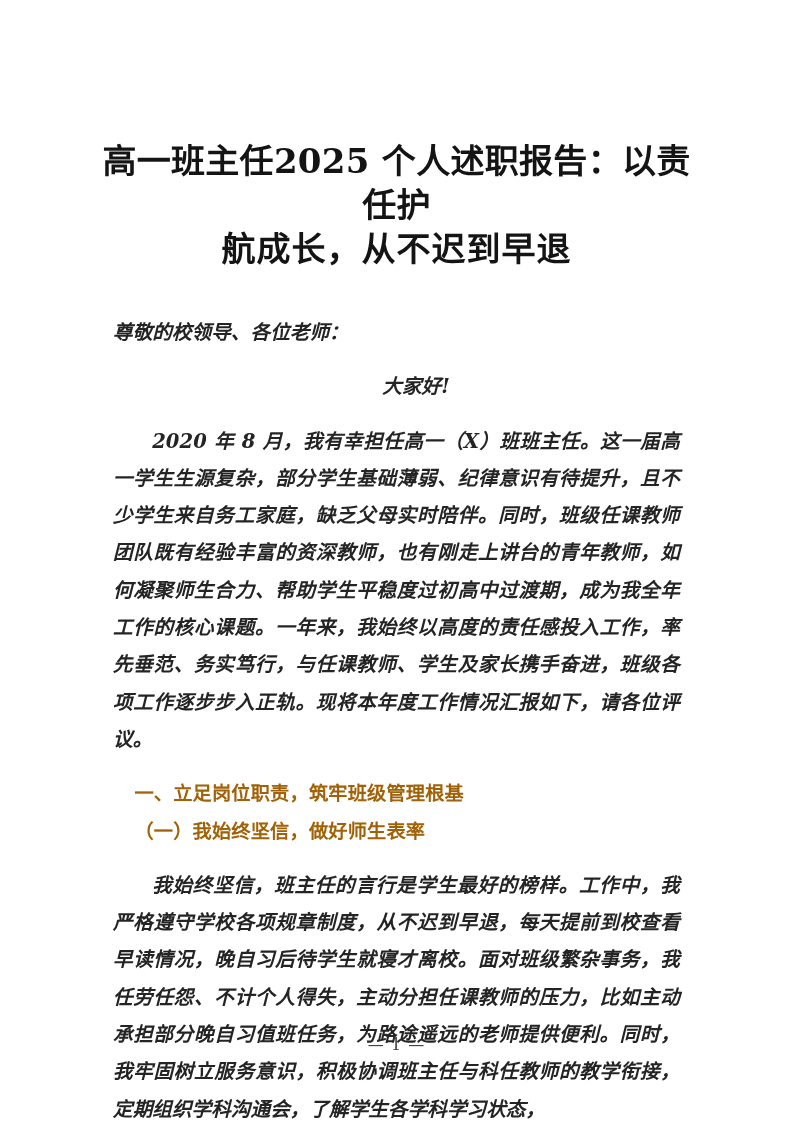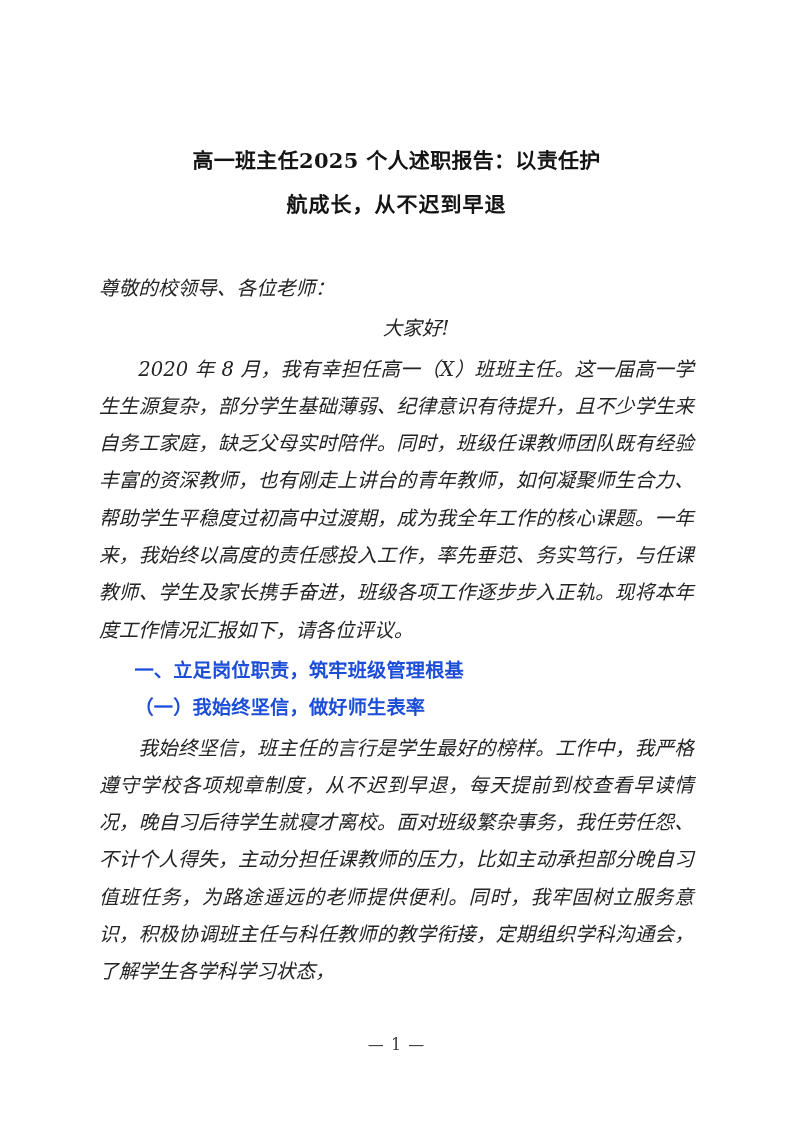--- a/index.html
+++ b/index.html
@@ -32,48 +32,48 @@
     width: 601px;
   }
 
   
   .doc-title {
     margin: 0;
     padding: 0;
     padding-top: 139px;
     font-family: "DejaVu Serif", "Liberation Serif", serif;
     font-weight: 700;
-    font-size: 21px;
+    font-size: 34px;
     line-height: 44px;
     text-align: center;
     letter-spacing: 0.3px;
     color: #141414;
     text-rendering: optimizeLegibility;
   }
   .doc-title .title-line {
     display: block;
   }
   .doc-title .title-line-2 {
     letter-spacing: 1px;
   }
 
   
   .salutation,
   .para,
   .greeting {
-    margin: 3px;
+    margin: 17px;
     font-family: "DejaVu Serif", "Liberation Serif", serif;
     font-size: 19.6px;
     line-height: 37.3px;
     color: #242424;
     text-align: justify;
     text-justify: inter-ideograph;
     letter-spacing: 0.05px;
     font-style: italic;
-    font-weight: 400;
+    font-weight: 700;
   }
 
   .salutation {
     margin-top: 43px;
     text-indent: 0;
     text-align: left;
   }
   .greeting {
     text-indent: 2em;
     text-align: center;
@@ -83,21 +83,21 @@
   }
 
   
   .heading-1,
   .heading-2 {
     margin: 0;
     font-family: "DejaVu Sans", "Liberation Sans", sans-serif;
     font-size: 19.2px;
     line-height: 37.3px;
     font-weight: 700;
-    color: #1d4ed8;
+    color: #a16207;
     text-align: left;
     text-indent: 2em;
     letter-spacing: 0.2px;
   }
 
   
   .page-footer {
     position: absolute;
     left: 0;
     right: 0;

